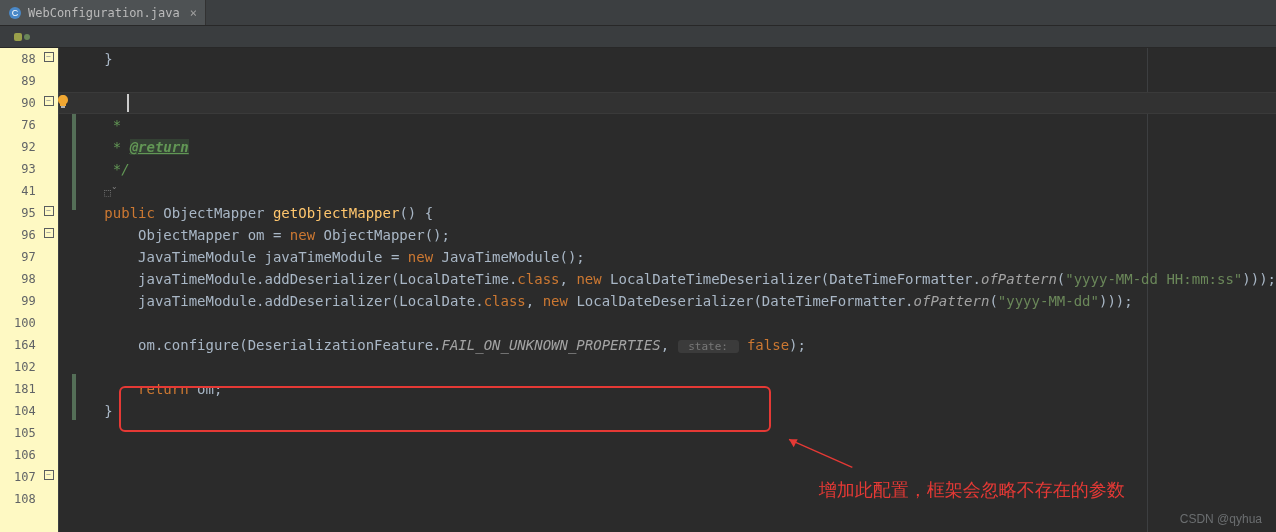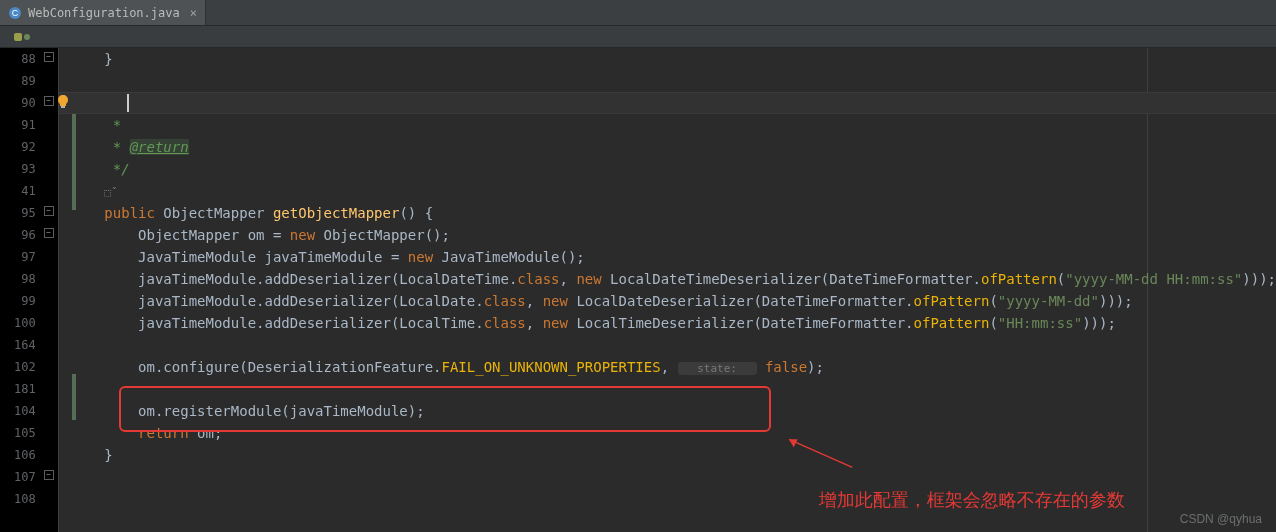--- a/index.html
+++ b/index.html
@@ -3,39 +3,39 @@
 <meta charset="utf-8">
 <style>
 * { margin:0; padding:0; box-sizing:border-box; }
 body { width:1276px; height:532px; background:#2b2b2b; font-family:Consolas,Monaco,monospace; font-size:13px; color:#a9b7c6; overflow:hidden; position:relative; }
 .tabbar { height:26px; background:#3c3f41; border-bottom:1px solid #282828; display:flex; align-items:stretch; }
 .tab { display:flex; align-items:center; gap:6px; padding:0 8px; background:#4e5254; color:#bbb; font-size:12px; border-right:1px solid #323232; }
 .tab .icn { width:14px; height:14px; }
 .tab .close { color:#a0a0a0; font-size:12px; margin-left:4px; }
 .toolbar { height:22px; background:#3a3d3f; border-bottom:1px solid #282828; display:flex; align-items:center; padding-left:14px; gap:6px; }
 .editor { position:relative; height:484px; display:flex; }
-.gutter { width:74px; background:#000000; border-right:1px solid #3c3f41; padding-top:0; text-align:right; color:#606366; font-size:12px; }
+.gutter { width:74px; background:#fef9c3; border-right:1px solid #3c3f41; padding-top:0; text-align:right; color:#606366; font-size:12px; }
 .gutter .ln { height:22px; line-height:22px; padding-right:22px; position:relative; }
 .fold { position:absolute; right:4px; top:4px; width:10px; height:10px; border:1px solid #5a5d5f; color:#8a8d8f; font-size:8px; line-height:8px; text-align:center; }
 .modmark { position:absolute; left:72px; top:0; width:4px; bottom:0; }
 .modmark .seg { position:absolute; left:0; width:4px; background:#546e57; }
 .code { flex:1; position:relative; padding-top:0; font-size:14px; }
 .code .row { height:22px; line-height:22px; white-space:pre; padding-left:12px; position:relative; }
 .caret-line { background:#323232; }
 .caret-line::after { content:""; position:absolute; left:0; right:0; top:0; bottom:0; border-top:1px solid #3a3a3a; border-bottom:1px solid #3a3a3a; pointer-events:none; }
 .bulb { position:absolute; left:-4px; top:2px; width:16px; height:16px; }
 .kw { color:#cc7832;margin-top:24px; }
 .cmt { color:#808080; }
 .doc { color:#629755; font-style:italic; }
-.doc-tag { color:#629755; font-style:italic; text-decoration:underline; background:#344134; }
+.doc-tag { color:#629755; font-style:italic; text-decoration:underline; background:#344134;font-weight:bold; }
 .ann { color:#bbb529; }
 .str { color:#6a8759; }
-.itl { color:#eab308; }
+.itl { color:#a3a3a3; font-style:italic; }
 .mth { color:#ffc66d; }
-.hint { color:#787878; background:#3b3b3b; border-radius:3px; padding:0 13px; font-size:11px; }
+.hint { color:#787878; background:#3b3b3b; border-radius:3px; padding:0 4px; font-size:11px; }
 @keyframes blink { 50% { opacity:0; } }
 .redbox { position:absolute; border:2px solid #e53935; border-radius:6px; pointer-events:none; }
 .arrow { position:absolute; width:120px; height:40px; pointer-events:none; }
 .arrow line { stroke:#e53935; stroke-width:2; }
 .arrow polygon { fill:#e53935; }
 .annot { position:absolute; color:#e53935; font-size:18px; font-family:"Microsoft YaHei",sans-serif; }
 .watermark { position:absolute; right:14px; bottom:6px; color:#6b6e70; font-size:12px; font-family:sans-serif; }
 .rmargin { position:absolute; left:1088px; top:0; bottom:0; width:1px; background:#3d3f41; }
 .cursor-caret { position:absolute; width:2px; height:18px; background:#ccc; top:2px; }
 </style>
@@ -58,21 +58,21 @@
       <rect x="0" y="3" width="8" height="8" rx="2" fill="#9aa04a"></rect>
       <circle cx="13" cy="7" r="3" fill="#6a8759"></circle>
     </svg>
 </div>
 
 <div class="editor">
   <div class="gutter">
     <div class="ln">88<span class="fold">−</span></div>
     <div class="ln">89</div>
     <div class="ln">90<span class="fold">−</span></div>
-    <div class="ln">91</div>
+    <div class="ln">76</div>
     <div class="ln">92</div>
     <div class="ln">93</div>
     <div class="ln">41</div>
     <div class="ln" style="position:relative">95
       
       <span class="fold">−</span>
     </div>
     <div class="ln">96<span class="fold">−</span></div>
     <div class="ln">97</div>
     <div class="ln">98</div>
@@ -106,31 +106,29 @@
     </div>
     <div class="row"><span class="doc">     *</span></div>
     <div class="row"><span class="doc">     * </span><span class="doc-tag">@return</span></div>
     <div class="row"><span class="doc">     */</span></div>
     <div class="row">    <span class="cmt" style="font-size:11px">⬚ˇ</span></div>
     <div class="row">    <span class="kw">public </span><span>ObjectMapper </span><span class="mth">getObjectMapper</span><span>() {</span></div>
     <div class="row"><span>        ObjectMapper om = </span><span class="kw">new </span><span>ObjectMapper();</span></div>
     <div class="row"><span>        JavaTimeModule javaTimeModule = </span><span class="kw">new </span><span>JavaTimeModule();</span></div>
     <div class="row"><span>        javaTimeModule.addDeserializer(LocalDateTime.</span><span class="kw">class</span><span>, </span><span class="kw">new </span><span>LocalDateTimeDeserializer(DateTimeFormatter.</span><span class="itl">ofPattern</span><span>(</span><span class="str">"yyyy-MM-dd HH:mm:ss"</span><span>)));</span></div>
     <div class="row"><span>        javaTimeModule.addDeserializer(LocalDate.</span><span class="kw">class</span><span>, </span><span class="kw">new </span><span>LocalDateDeserializer(DateTimeFormatter.</span><span class="itl">ofPattern</span><span>(</span><span class="str">"yyyy-MM-dd"</span><span>)));</span></div>
-    <div class="row"><span>        javaTimeModule.addDeserializer(LocalTime.</span><span class="kw">class</span><span>, </span><span class="kw">new </span><span>LocalTimeDeserializer(DateTimeFormatter.</span><span class="itl">ofPattern</span><span>(</span><span class="str">"HH:mm:ss"</span><span>)));</span></div>
     <div class="row"></div>
     <div class="row"><span>        om.configure(DeserializationFeature.</span><span class="itl">FAIL_ON_UNKNOWN_PROPERTIES</span><span>, </span><span class="hint"> state: </span> <span class="kw">false</span><span>);</span></div>
     <div class="row"></div>
-    <div class="row"><span>        om.registerModule(javaTimeModule);</span></div>
     <div class="row"><span>        </span><span class="kw">return </span><span>om;</span></div>
     <div class="row"><span>    }</span></div>
     <div class="row"></div>
 
     <div class="redbox" style="left:60px; top:338px; width:652px; height:46px;"></div>
     <svg class="arrow" style="left:700px; top:386px;" viewBox="0 0 120 60">
         <line x1="110" y1="50" x2="15" y2="8"></line>
         <polygon points="15,8 28,8 22,20"></polygon>
       </svg>
-    <div class="annot" style="left:760px; top:440px;">增加此配置，框架会忽略不存在的参数</div>
+    <div class="annot" style="left:760px; top:430px;">增加此配置，框架会忽略不存在的参数</div>
   </div>
 </div>
 
 <div class="watermark">CSDN @qyhua</div>
 
 </body></html>

